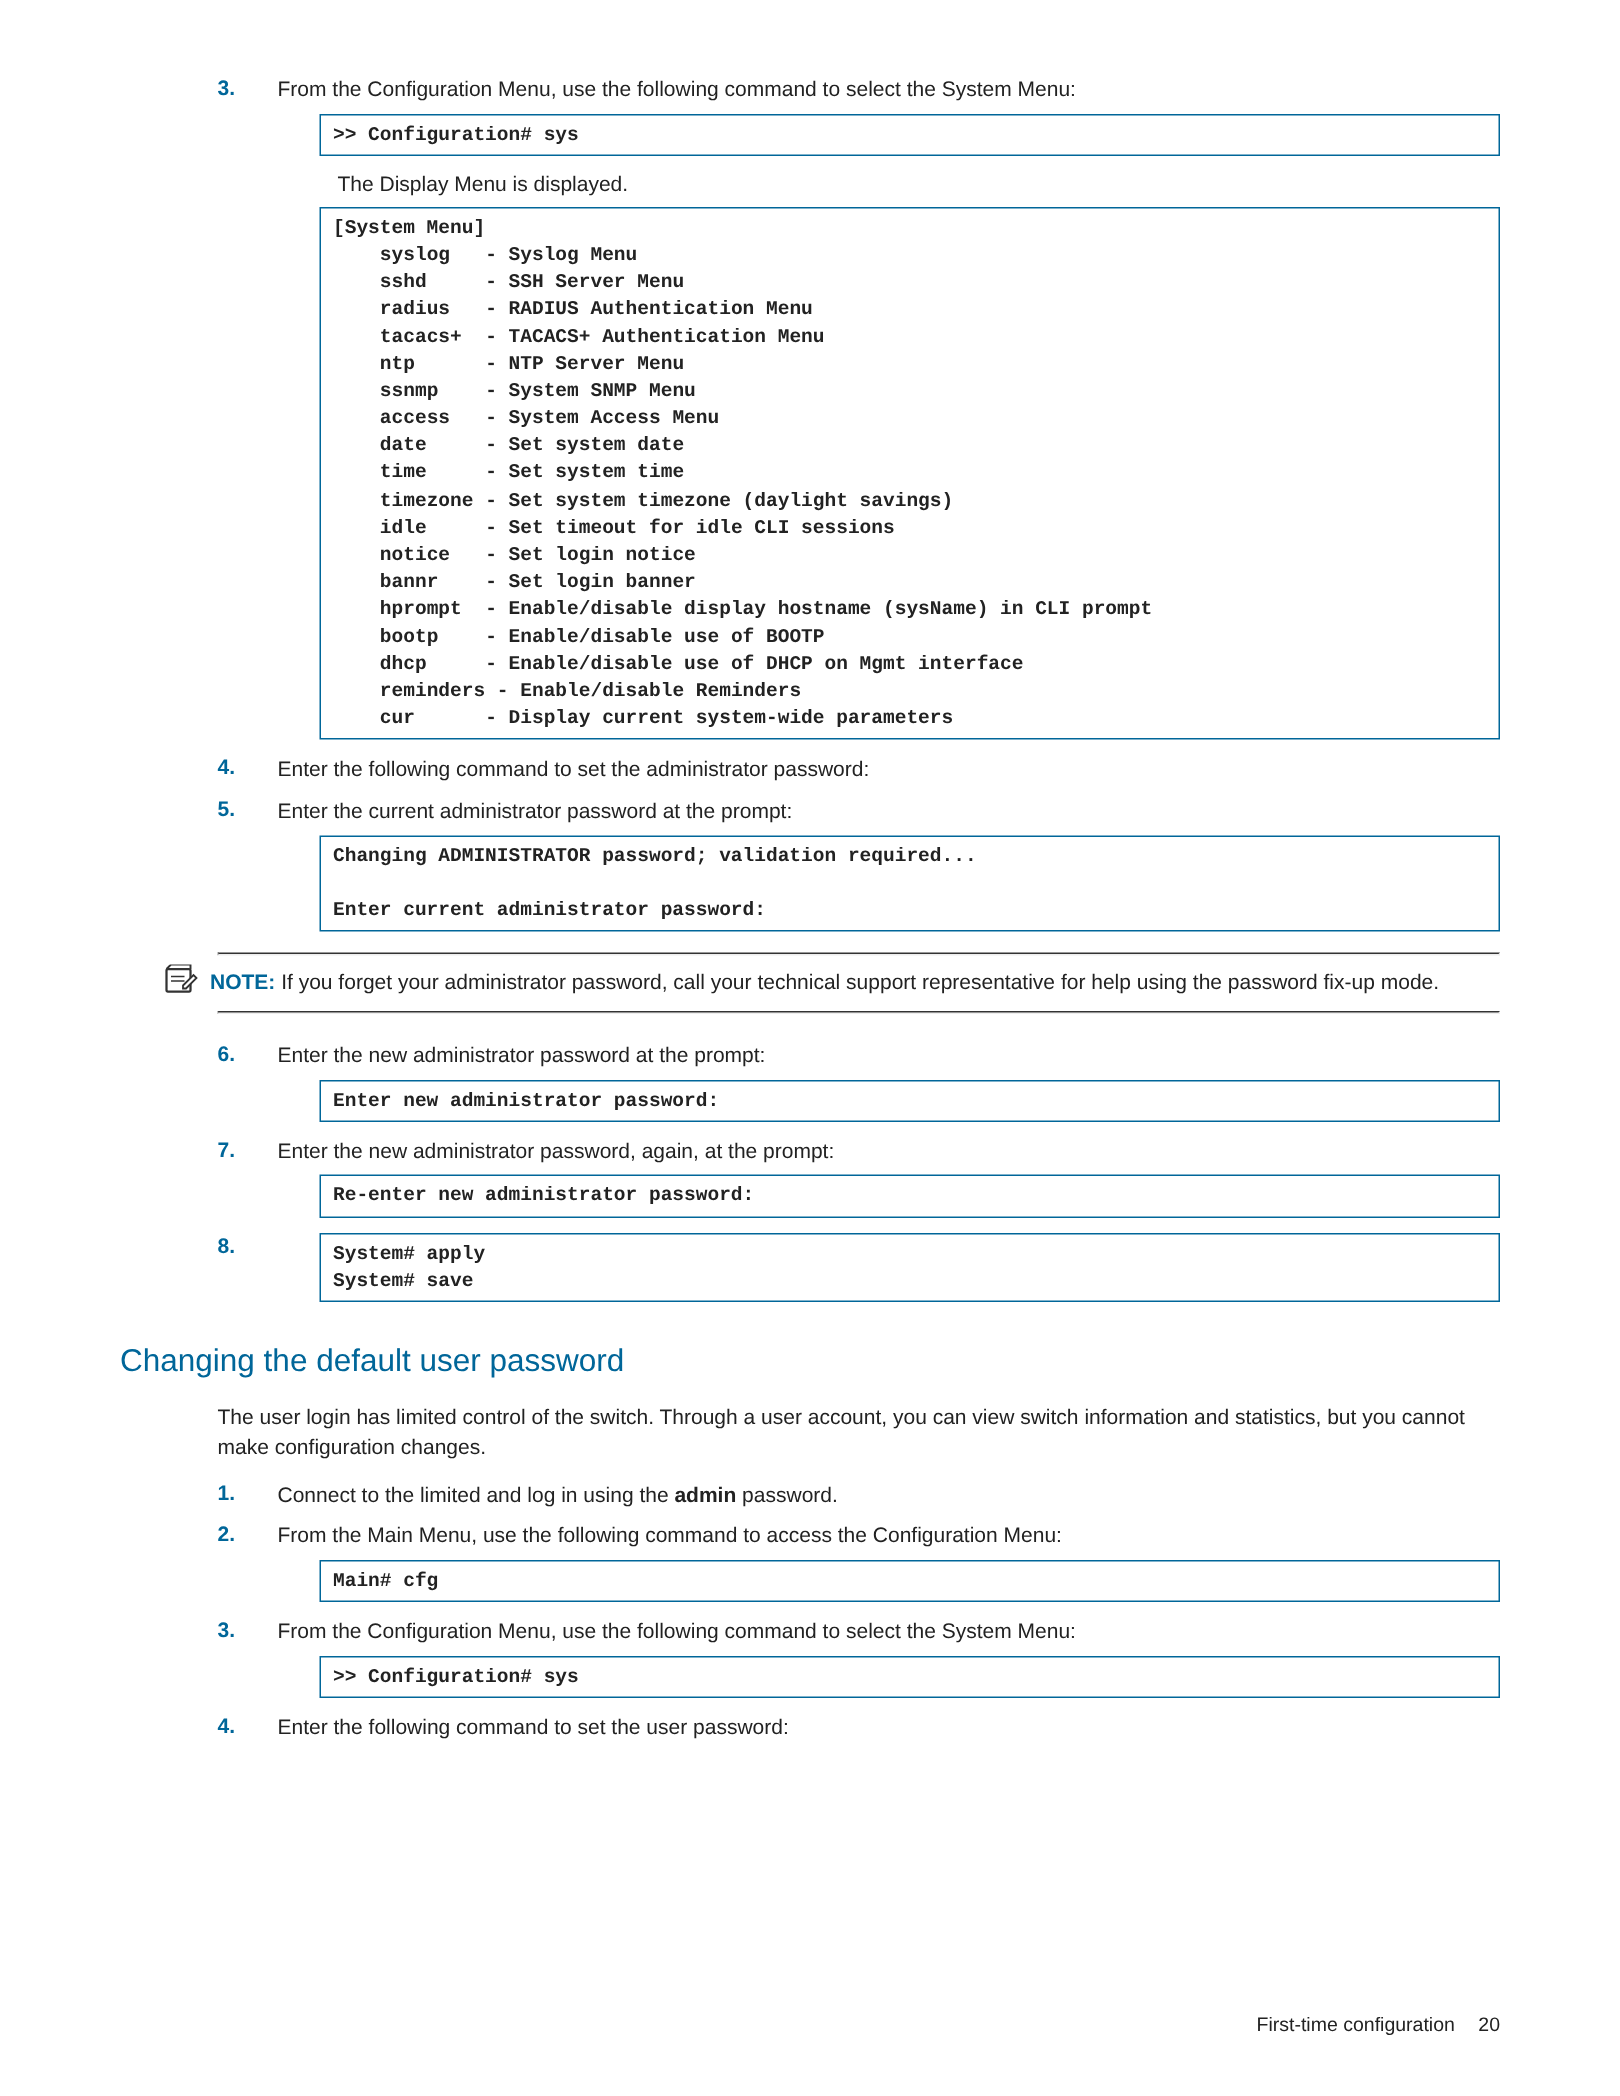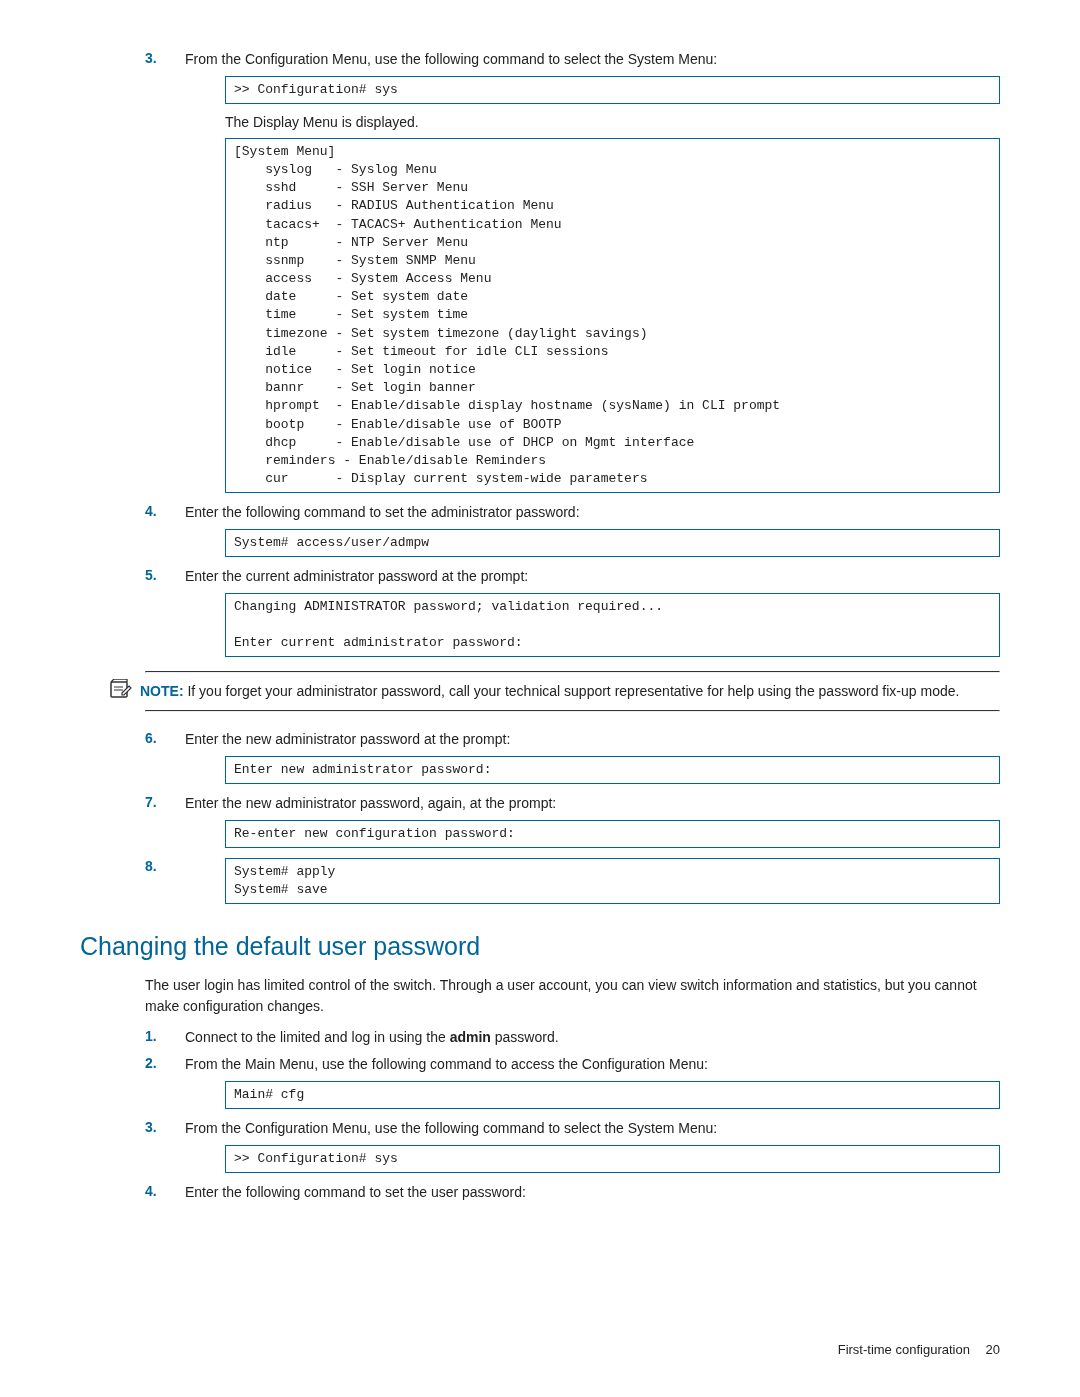--- a/index.html
+++ b/index.html
@@ -43,21 +43,22 @@
   .codebox {
     border: 1px solid #006699;
     padding: 4px 8px;
     margin: 6px 0 10px 0px;
     font-family: "Courier New", Courier, monospace;
     font-size: 13px;
     white-space: pre-wrap;
     line-height: 1.4;
   }
   .codebox.indent {
-    margin-left: 40px;
+    margin-left: 28px;
+    font-weight: bold;
   }
   .afterbox {
     margin: 4px 0 8px 40px;
   }
   .note-block {
     margin: 14px 0 18px 0;
     position: relative;
   }
   .note-divider {
     border-top: 1px solid #333;
@@ -79,21 +80,21 @@
   .note-text {
     flex: 1;
     line-height: 1.45;
   }
   .note-label {
     color: #006699;
     font-weight: bold;
   }
   h2.section {
     font-weight: normal;
-    font-size: 25px;
+    font-size: 21px;
     color: #006699;
     margin: 28px 0 14px -65px;
   }
   p.para {
     margin: 0 0 12px 0;
     line-height: 1.45;
   }
   .footer {
     position: absolute;
     bottom: 40px;
@@ -137,21 +138,20 @@
     dhcp     - Enable/disable use of DHCP on Mgmt interface
     reminders - Enable/disable Reminders
     cur      - Display current system-wide parameters</div>
       </li>
     </ol>
 
     <ol class="steps">
       <li>
         <span class="num">4.</span>
         <div class="step-text">Enter the following command to set the administrator password:</div>
-        <div class="codebox indent">System# access/user/admpw</div>
       </li>
       <li>
         <span class="num">5.</span>
         <div class="step-text">Enter the current administrator password at the prompt:</div>
         <div class="codebox indent">Changing ADMINISTRATOR password; validation required...
 
 Enter current administrator password:</div>
       </li>
     </ol>
 
@@ -176,21 +176,21 @@
 
     <ol class="steps">
       <li>
         <span class="num">6.</span>
         <div class="step-text">Enter the new administrator password at the prompt:</div>
         <div class="codebox indent">Enter new administrator password:</div>
       </li>
       <li>
         <span class="num">7.</span>
         <div class="step-text">Enter the new administrator password, again, at the prompt:</div>
-        <div class="codebox indent">Re-enter new configuration password:</div>
+        <div class="codebox indent">Re-enter new administrator password:</div>
       </li>
       <li>
         <span class="num">8.</span>
         <div class="codebox indent">System# apply
 System# save</div>
       </li>
     </ol>
 
     <h2 class="section">Changing the default user password</h2>
 

